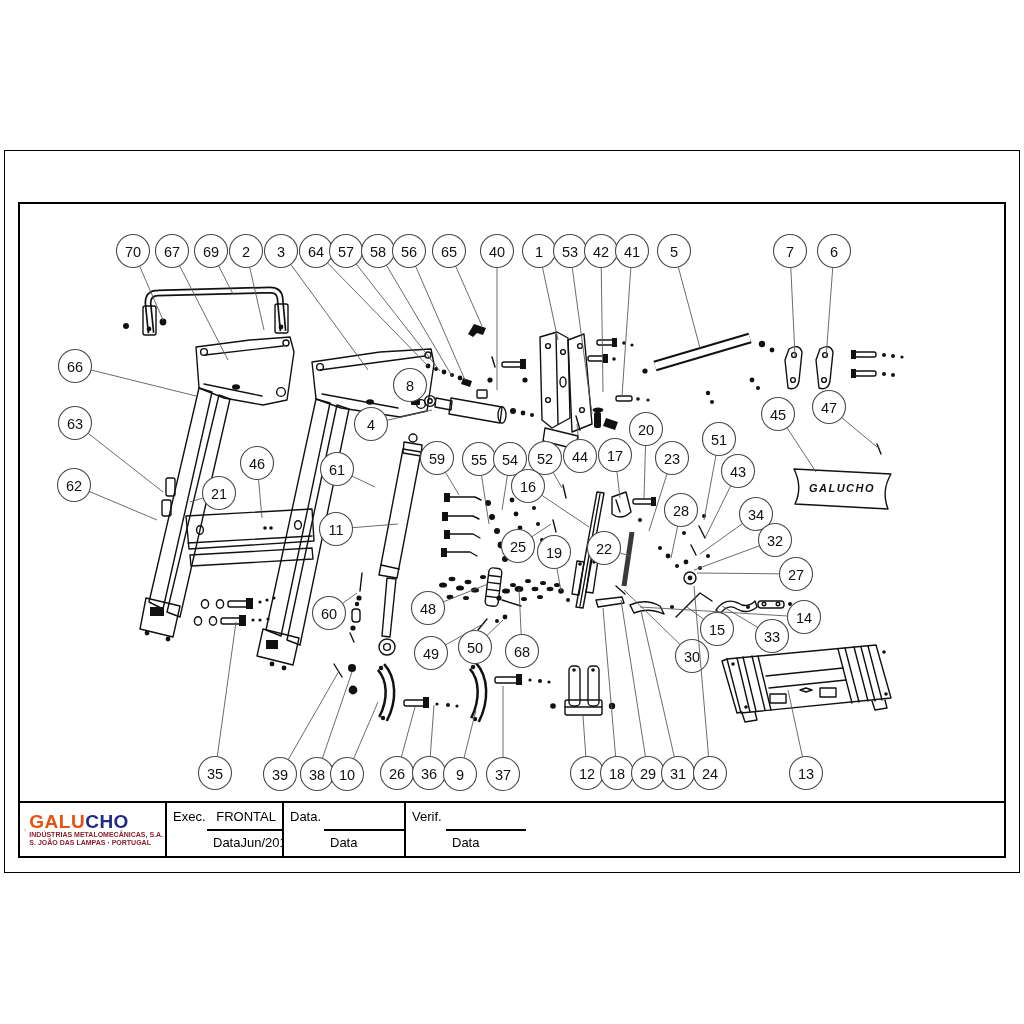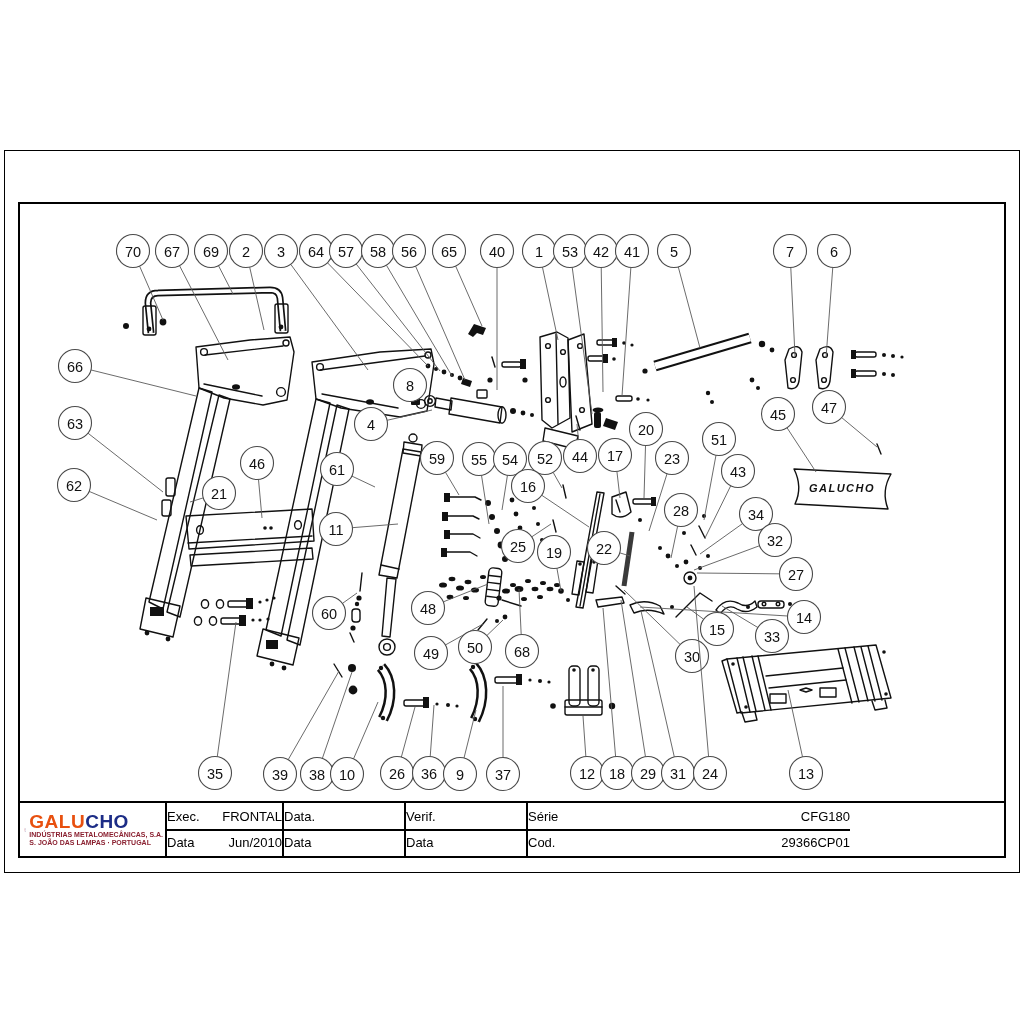--- a/index.html
+++ b/index.html
@@ -19,22 +19,22 @@
   .leader{stroke:#5a5a5a;stroke-width:0.9;}
   .balloon-num{font:14.5px "Liberation Sans",sans-serif;fill:#111;text-anchor:middle;dominant-baseline:central;}
   .decal-text{font:italic bold 11px "Liberation Sans",sans-serif;fill:#111;text-anchor:middle;letter-spacing:1.5px;}
 
   
   .title-block{position:absolute;left:0;right:0;bottom:0;height:53px;border-top:2.5px solid #000;
                display:grid;grid-template-columns:145px 117px 122px 122px 324px 1fr;background:#fff;z-index:3;}
   .tb-cell{border-left:2px solid #000;box-sizing:border-box;overflow:hidden;}
   .tb-cell:first-child{border-left:none;}
   .tb-row{height:26px;display:flex;justify-content:space-between;align-items:center;
-          padding:0 0;font-size:13px;box-sizing:border-box;}
-  .tb-row + .tb-row{border-top:2px solid #000;height:25px;}
+          padding:0 6px;font-size:13px;box-sizing:border-box;}
+  .tb-row + .tb-row{border-top:2px solid #000;height:25px;margin-left:40px;}
   .tb-label{white-space:nowrap;}
   .tb-value{white-space:nowrap;}
   .tb-designa{position:relative;}
   .tb-designa .tb-dlabel{position:absolute;left:5px;top:2px;font-size:13px;}
   .tb-designa .tb-dvalue{position:absolute;left:0;right:0;top:17px;text-align:center;font-size:14px;}
   
   .tb-logo{display:flex;align-items:center;gap:3px;padding:2px 2px 2px 4px;height:100%;box-sizing:border-box;}
   .brand{font-weight:bold;font-size:19px;letter-spacing:.5px;line-height:19px;white-space:nowrap;}
   .brand .b1{color:var(--brand-orange,#e8500f);}
   .brand .b2{color:var(--brand-blue,#1c2c86);}
@@ -90,30 +90,20 @@
           <span class="tb-label">Verif.</span>
           <span class="tb-value"></span>
         </div>
         <div class="tb-row">
           <span class="tb-label">Data</span>
           <span class="tb-value"></span>
         </div>
       </div>
 
 
-      <div class="tb-cell">
-        <div class="tb-row">
-          <span class="tb-label">Série</span>
-          <span class="tb-value">CFG180</span>
-        </div>
-        <div class="tb-row">
-          <span class="tb-label">Cod.</span>
-          <span class="tb-value">29366CP01</span>
-        </div>
-      </div>
 
     </div>
   </div>
 
   <svg class="drawing" viewBox="0 0 1024 1024">
 
     <g>
       <path class="tube" stroke-width="7" d="M151,333 L148,303 Q148,293 158,293 L270,290 Q279,290 280,298 L283,331"></path>
       <path class="tube-in" stroke-width="3.6" d="M151,333 L148,303 Q148,293 158,293 L270,290 Q279,290 280,298 L283,331"></path>
       <rect class="part-line" x="143" y="306" width="13" height="29" rx="2" fill="#fff"></rect>

